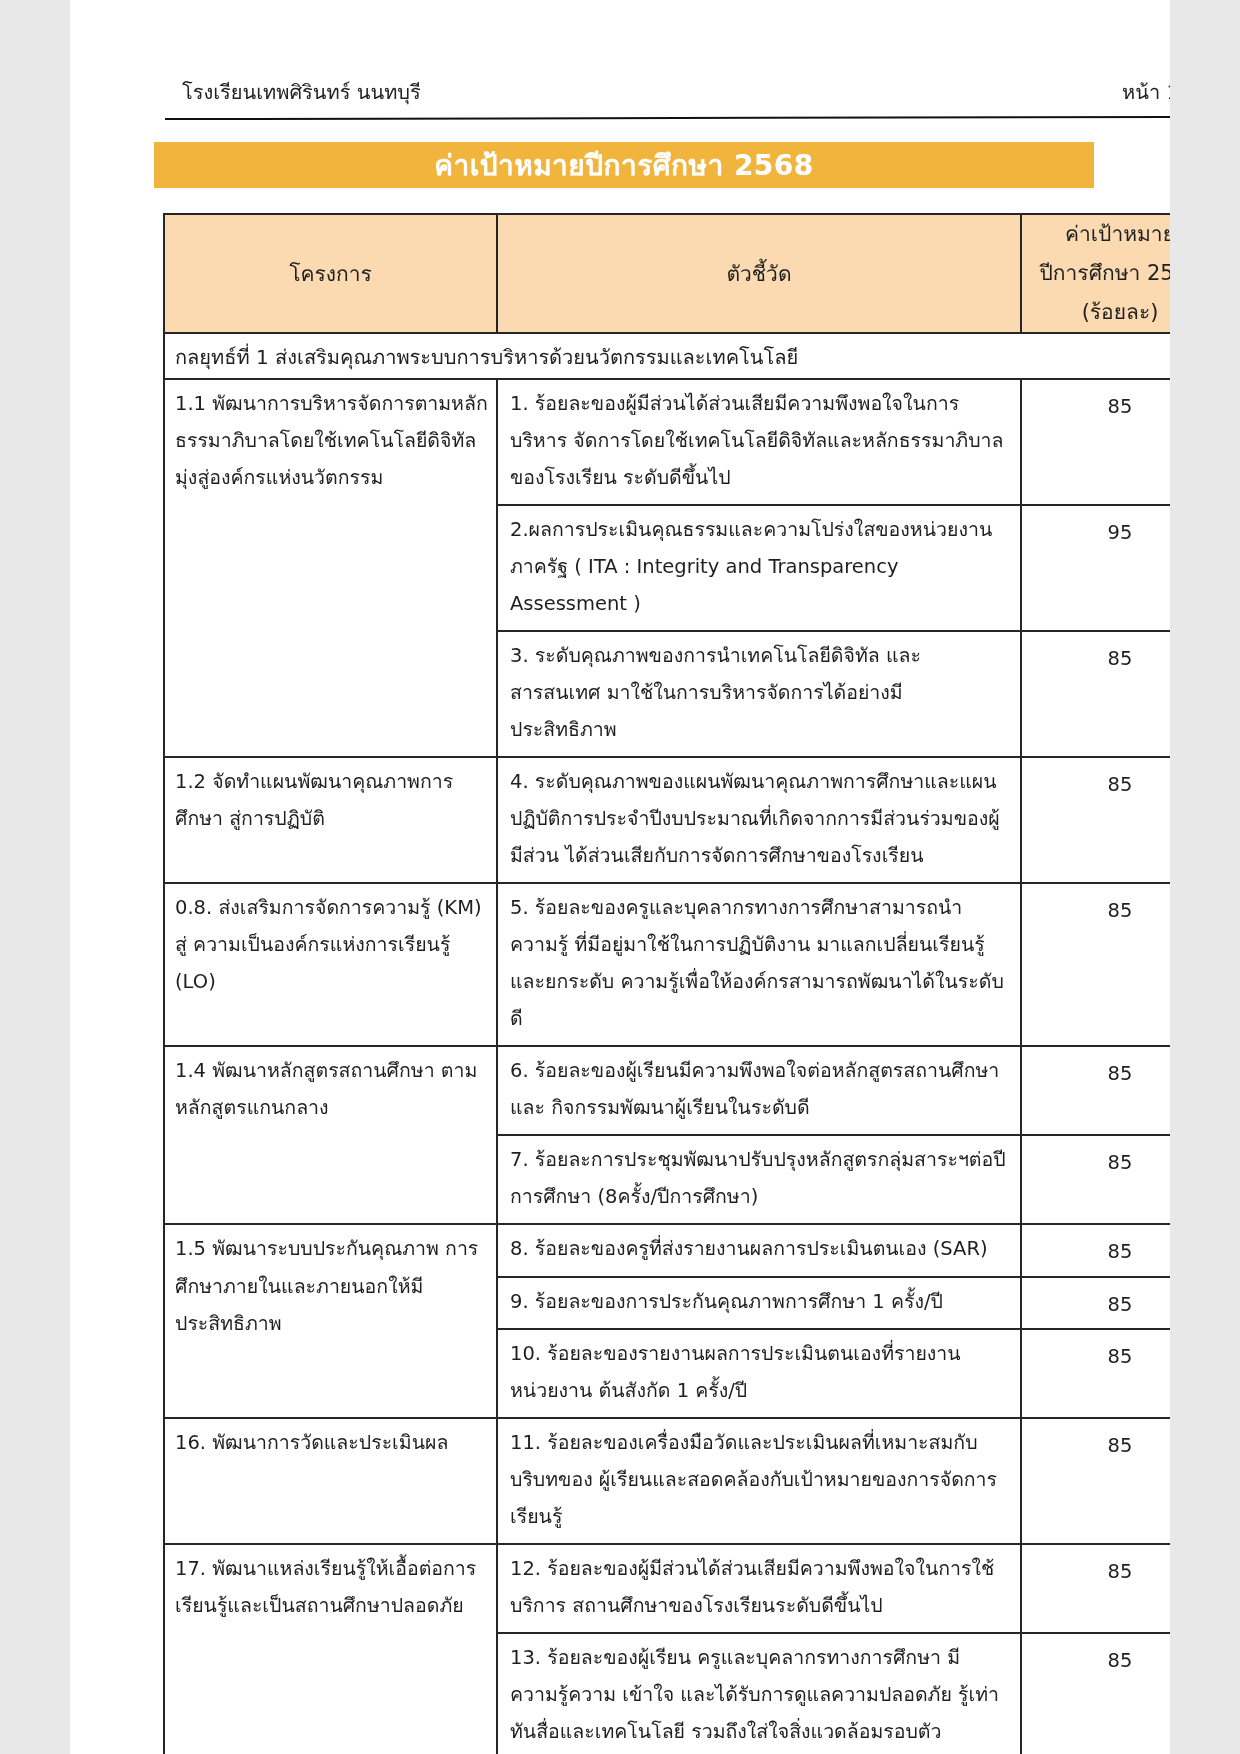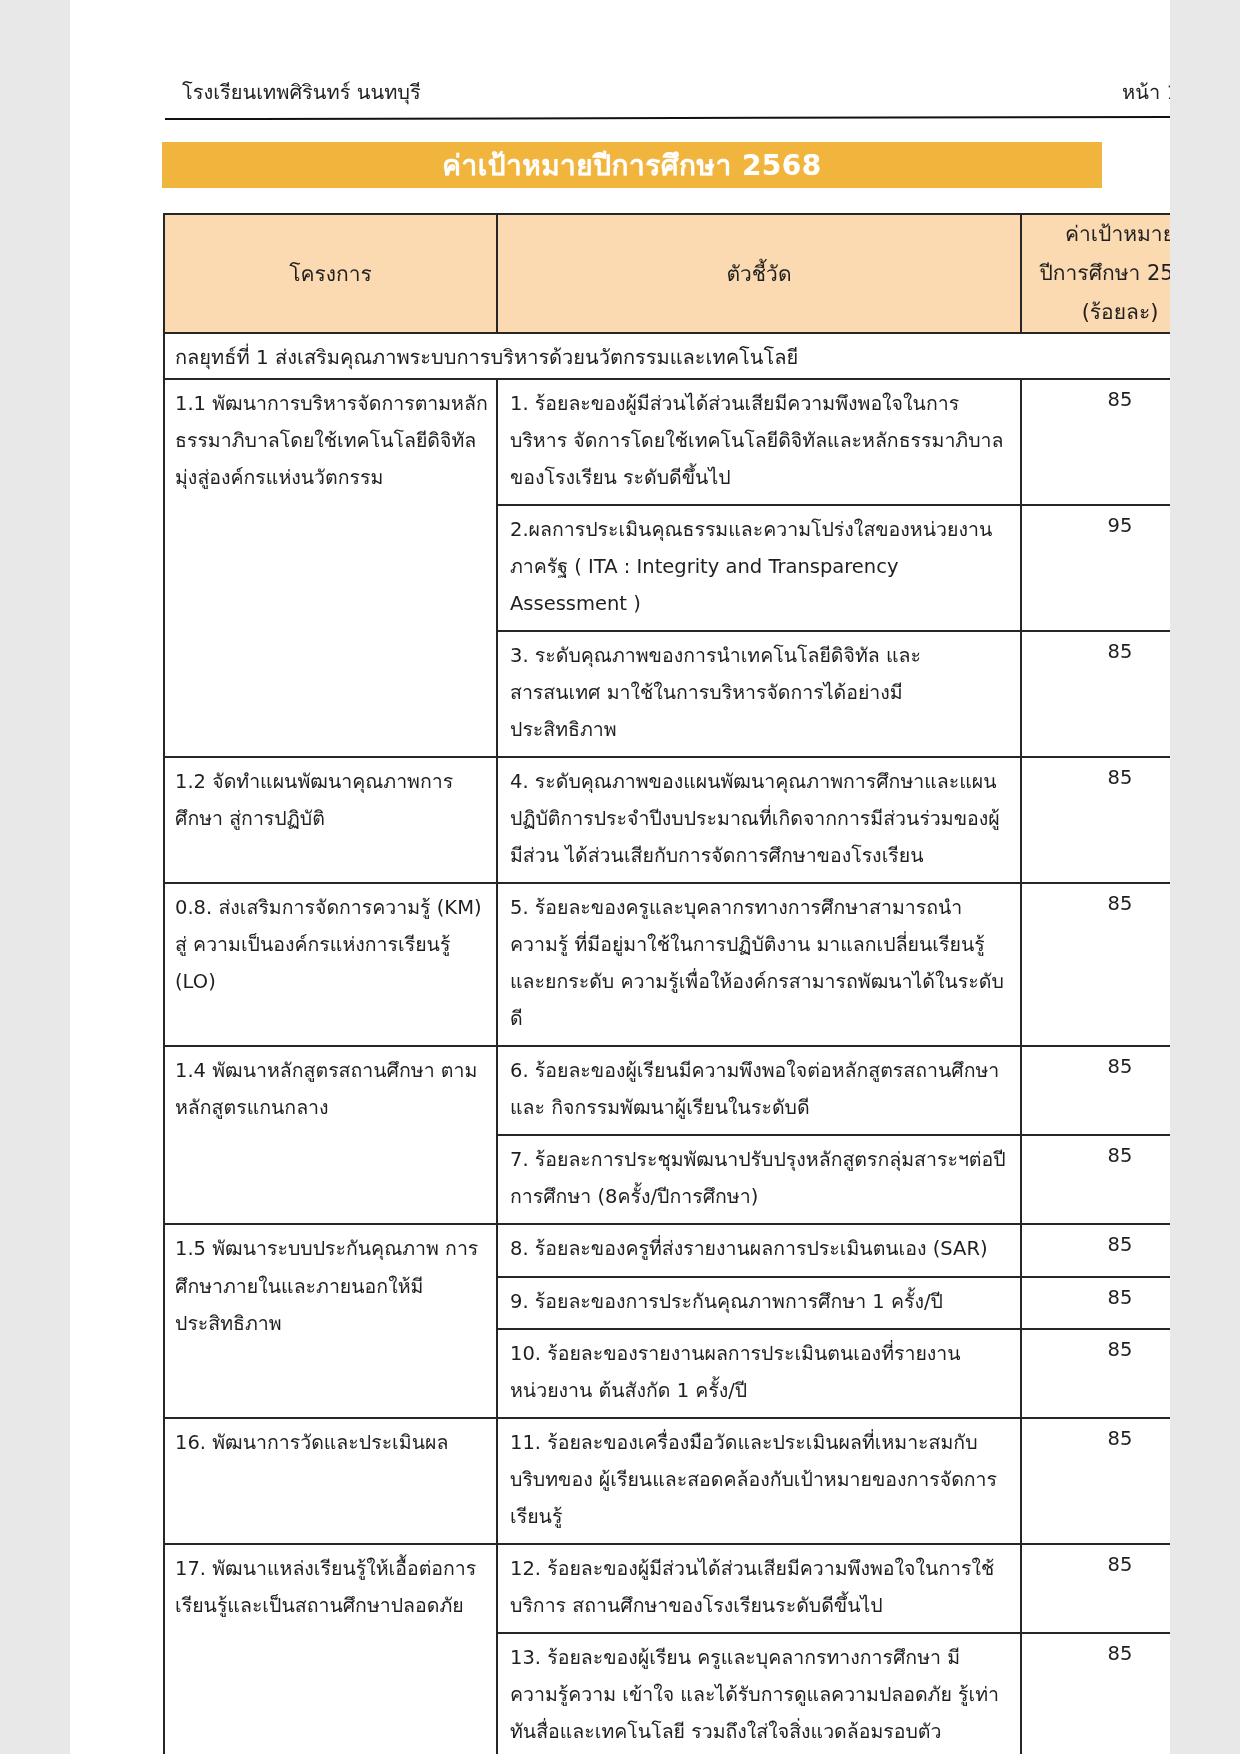--- a/index.html
+++ b/index.html
@@ -32,21 +32,21 @@
     top: 117px;
     width: 1055px;
     height: 0;
     border-top: 2.5px solid #111;
     transform: rotate(-0.12deg);
   }
 
   
   .banner {
     position: absolute;
-    left: 92px;
+    left: 84px;
     top: 142px;
     width: 940px;
     height: 46px;
     display: flex;
     align-items: center;
     justify-content: center;
   }
   .banner span {
     color: #ffffff;
     font-size: 28px;
@@ -110,21 +110,21 @@
     vertical-align: top;
     padding: 5px 14px 8px 12px;
     background: #ffffff;
     word-break: break-word;
     overflow-wrap: anywhere;
   }
   .target-cell {
     font-size: 19.5px;
     text-align: center;
     vertical-align: top;
-    padding-top: 8px;
+    padding-top: 15px;
     background: #ffffff;
   }
 </style>
 </head>
 <body>
 
 <div class="page">
 
   <div class="doc-header">
     <span>โรงเรียนเทพศิรินทร์ นนทบุรี</span>

